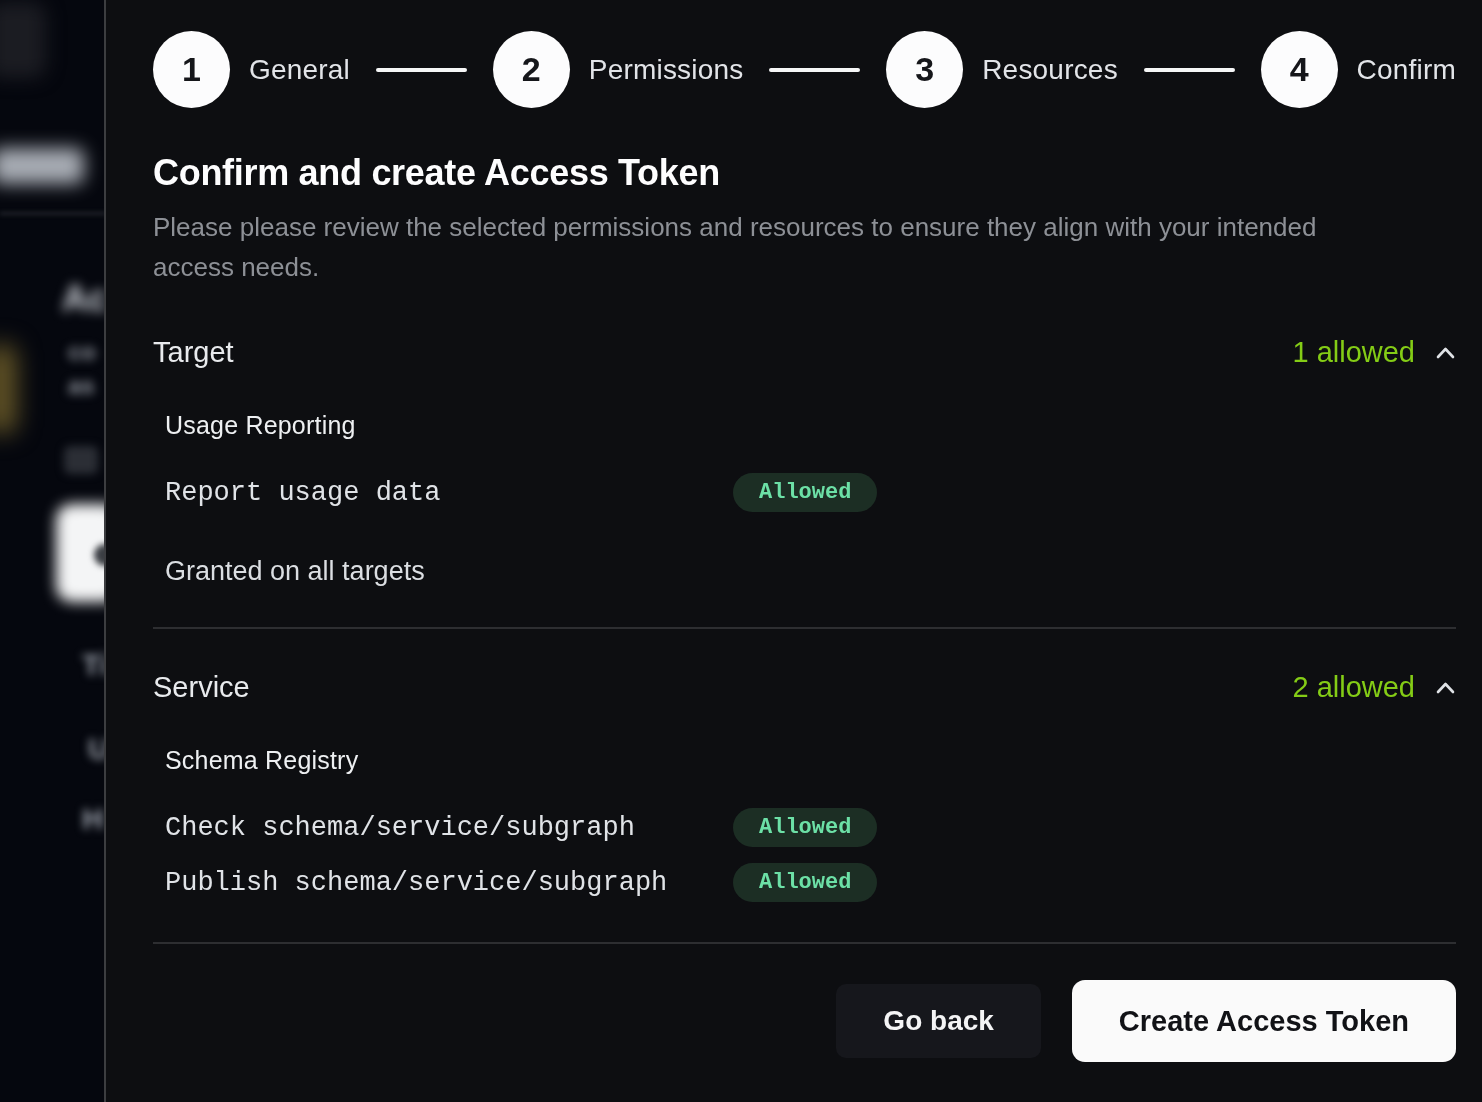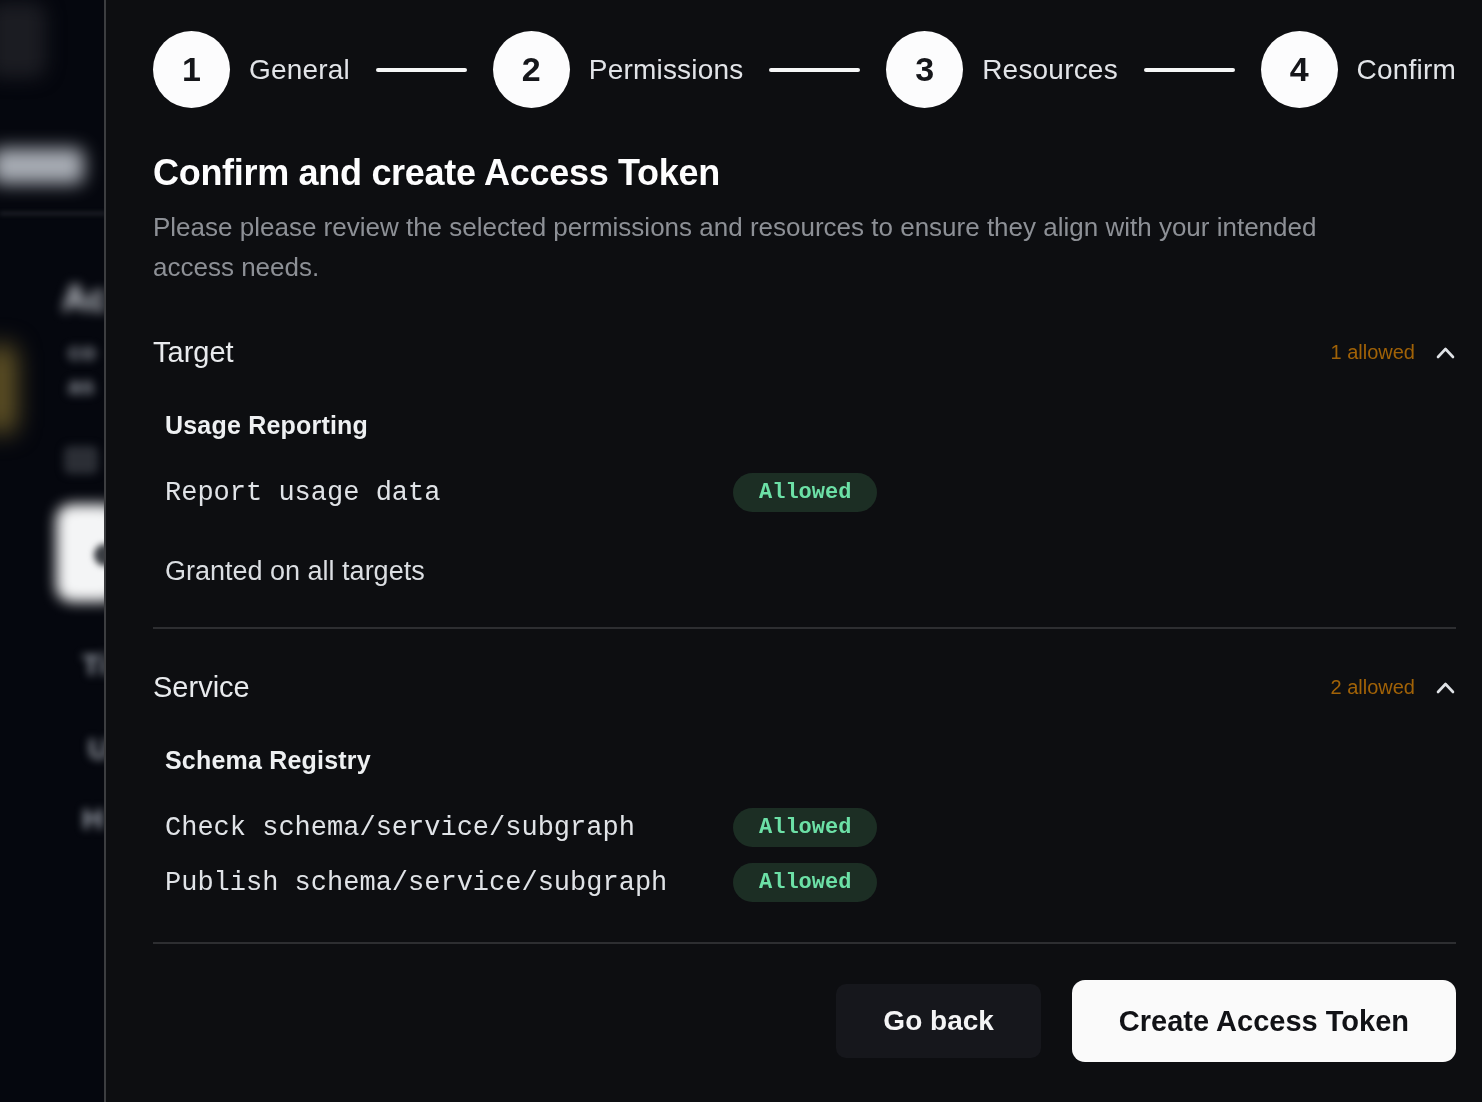--- a/index.html
+++ b/index.html
@@ -63,25 +63,25 @@
     font-size: 26px; line-height: 40px; color: #8d9096; font-weight: 400;
   }
 
   
   .section-header {
     margin-top: 49px;
     display: flex; align-items: center; justify-content: space-between;
   }
   .section-title { font-size: 29px; color: #e8eaed; }
   .section-toggle { display: flex; align-items: center; gap: 20px; cursor: pointer; }
-  .allowed-count { font-size: 20px; color: #a16207; }
+  .allowed-count { font-size: 29px; color: #84cc16; }
   .chevron-up { display: inline-block; margin-top: 4px; }
 
   .group { margin-top: 42px; padding-left: 12px; }
-  .group-name { font-size: 25px; font-weight: 700; color: #eef0f2; letter-spacing: .2px; }
+  .group-name { font-size: 25px; font-weight: 400; color: #eef0f2; letter-spacing: .2px; }
 
   .perm-row { display: flex; align-items: center; margin-top: 33px; font-family: Liberation Mono, monospace; }
   .perm-row + .perm-row { margin-top: 16px; }
   .perm-label { width: 568px; flex: none; font-size: 27px; color: #e0e3e7; }
   .badge {
     display: inline-flex; align-items: center;
     background: #1c2e24; color: #6ce0a6;
     font-size: 22px; font-weight: 700;
     padding: 7px 26px; border-radius: 999px;
   }

